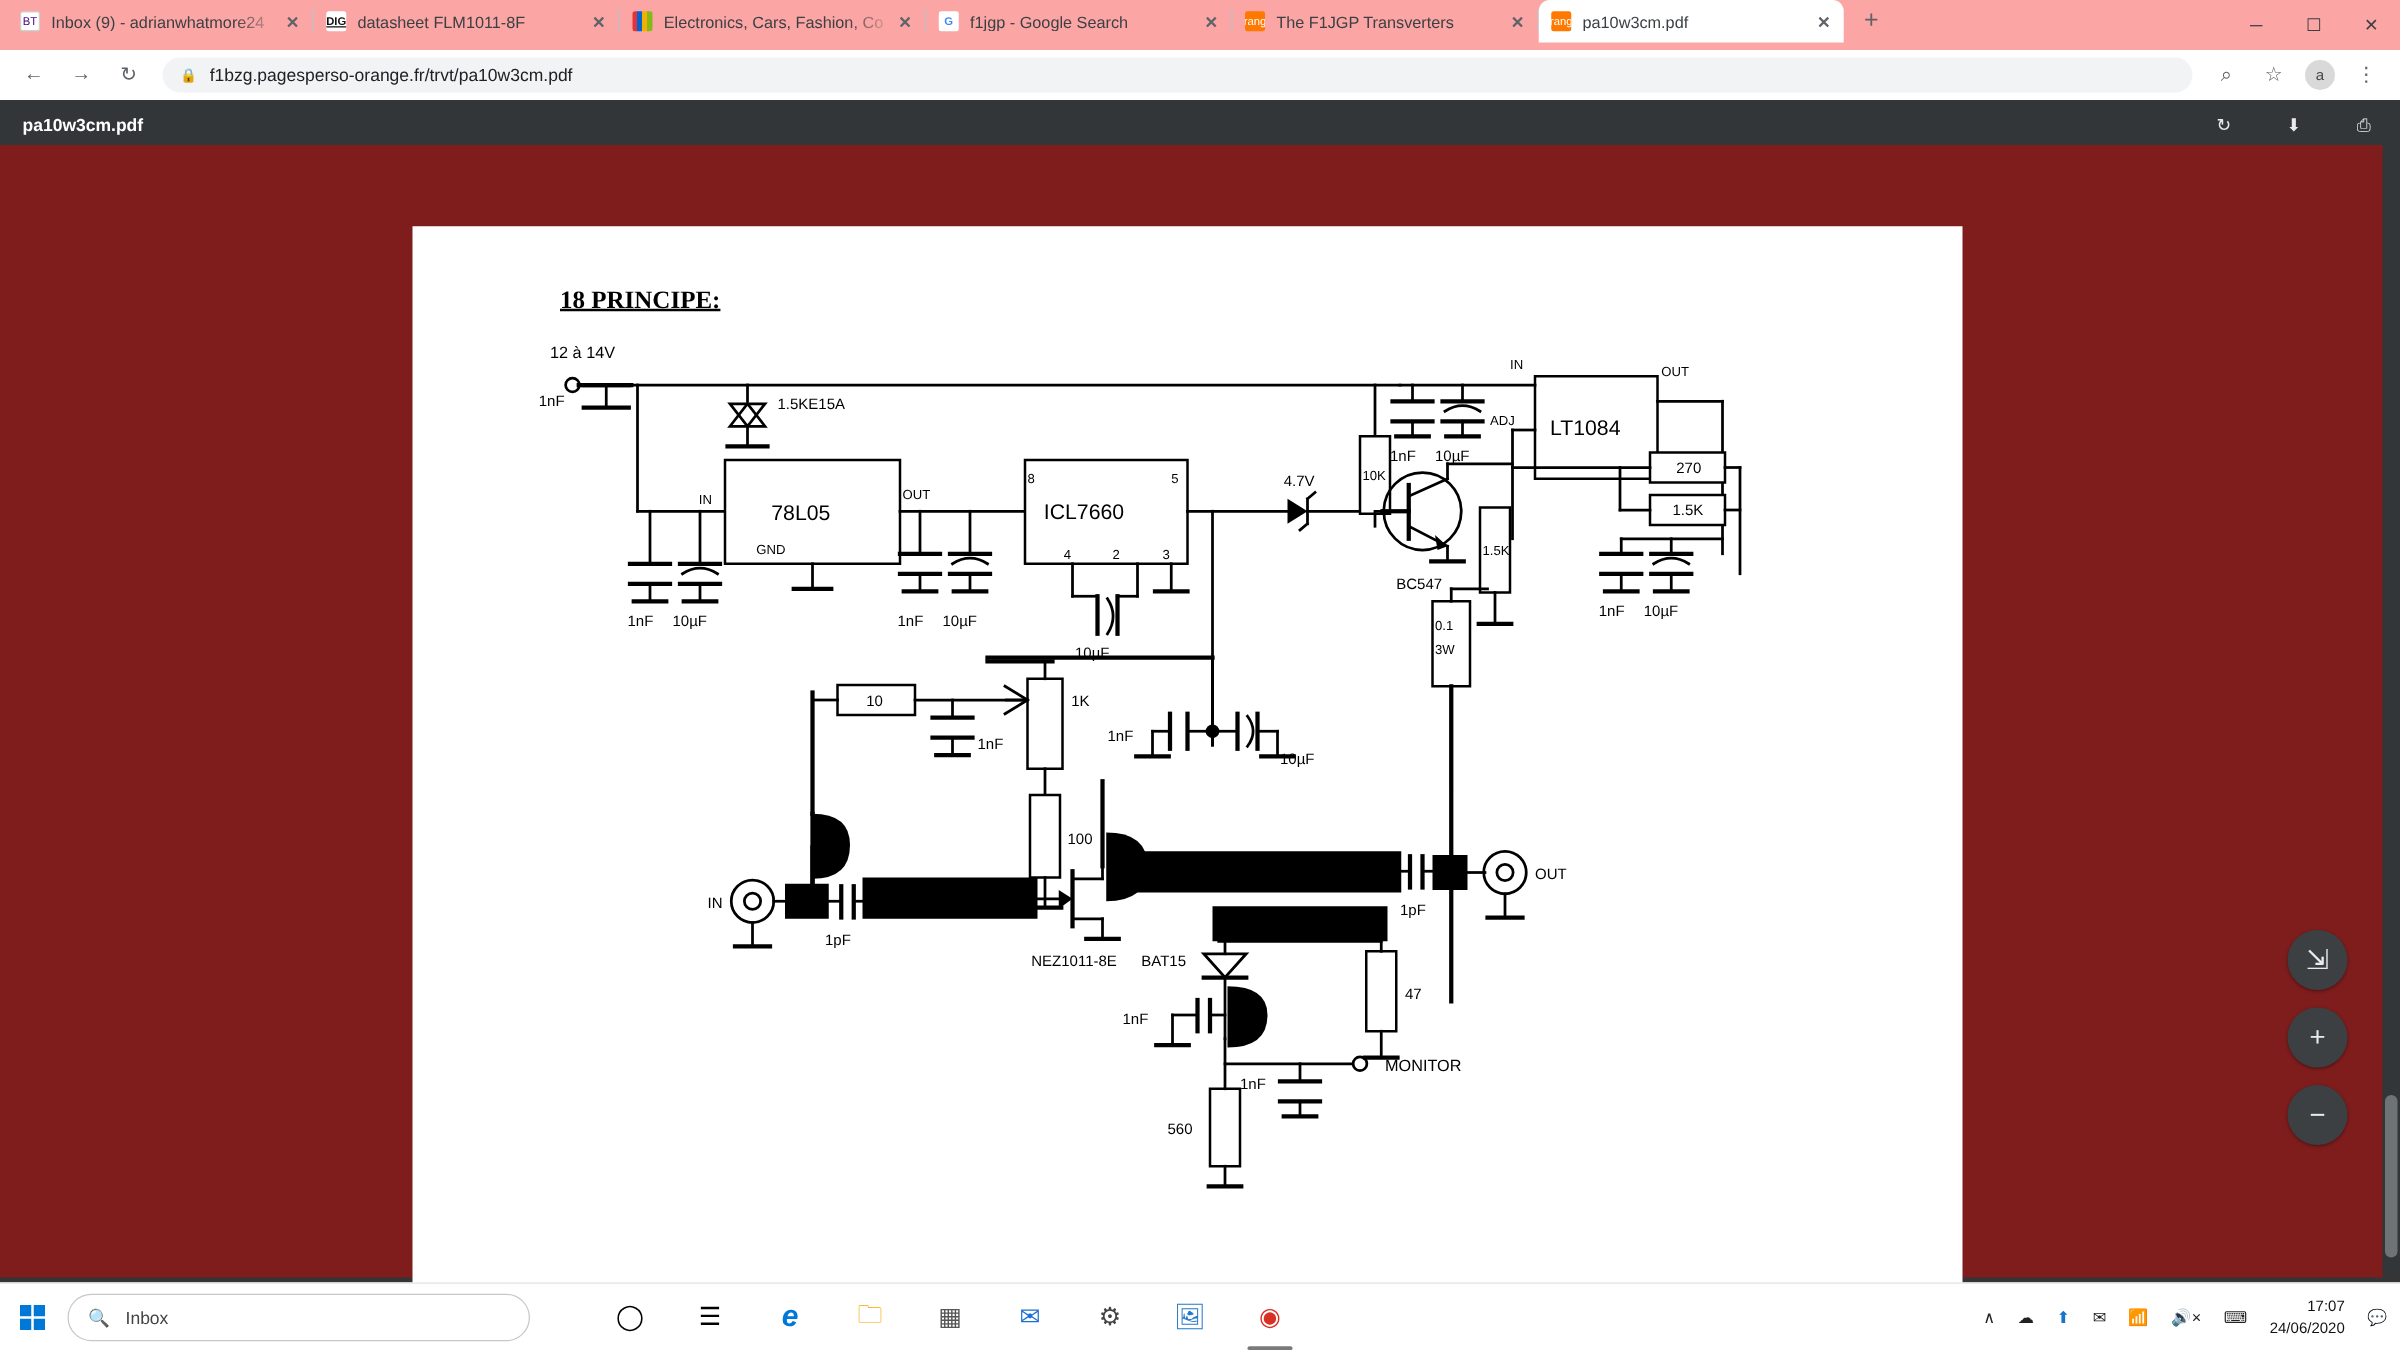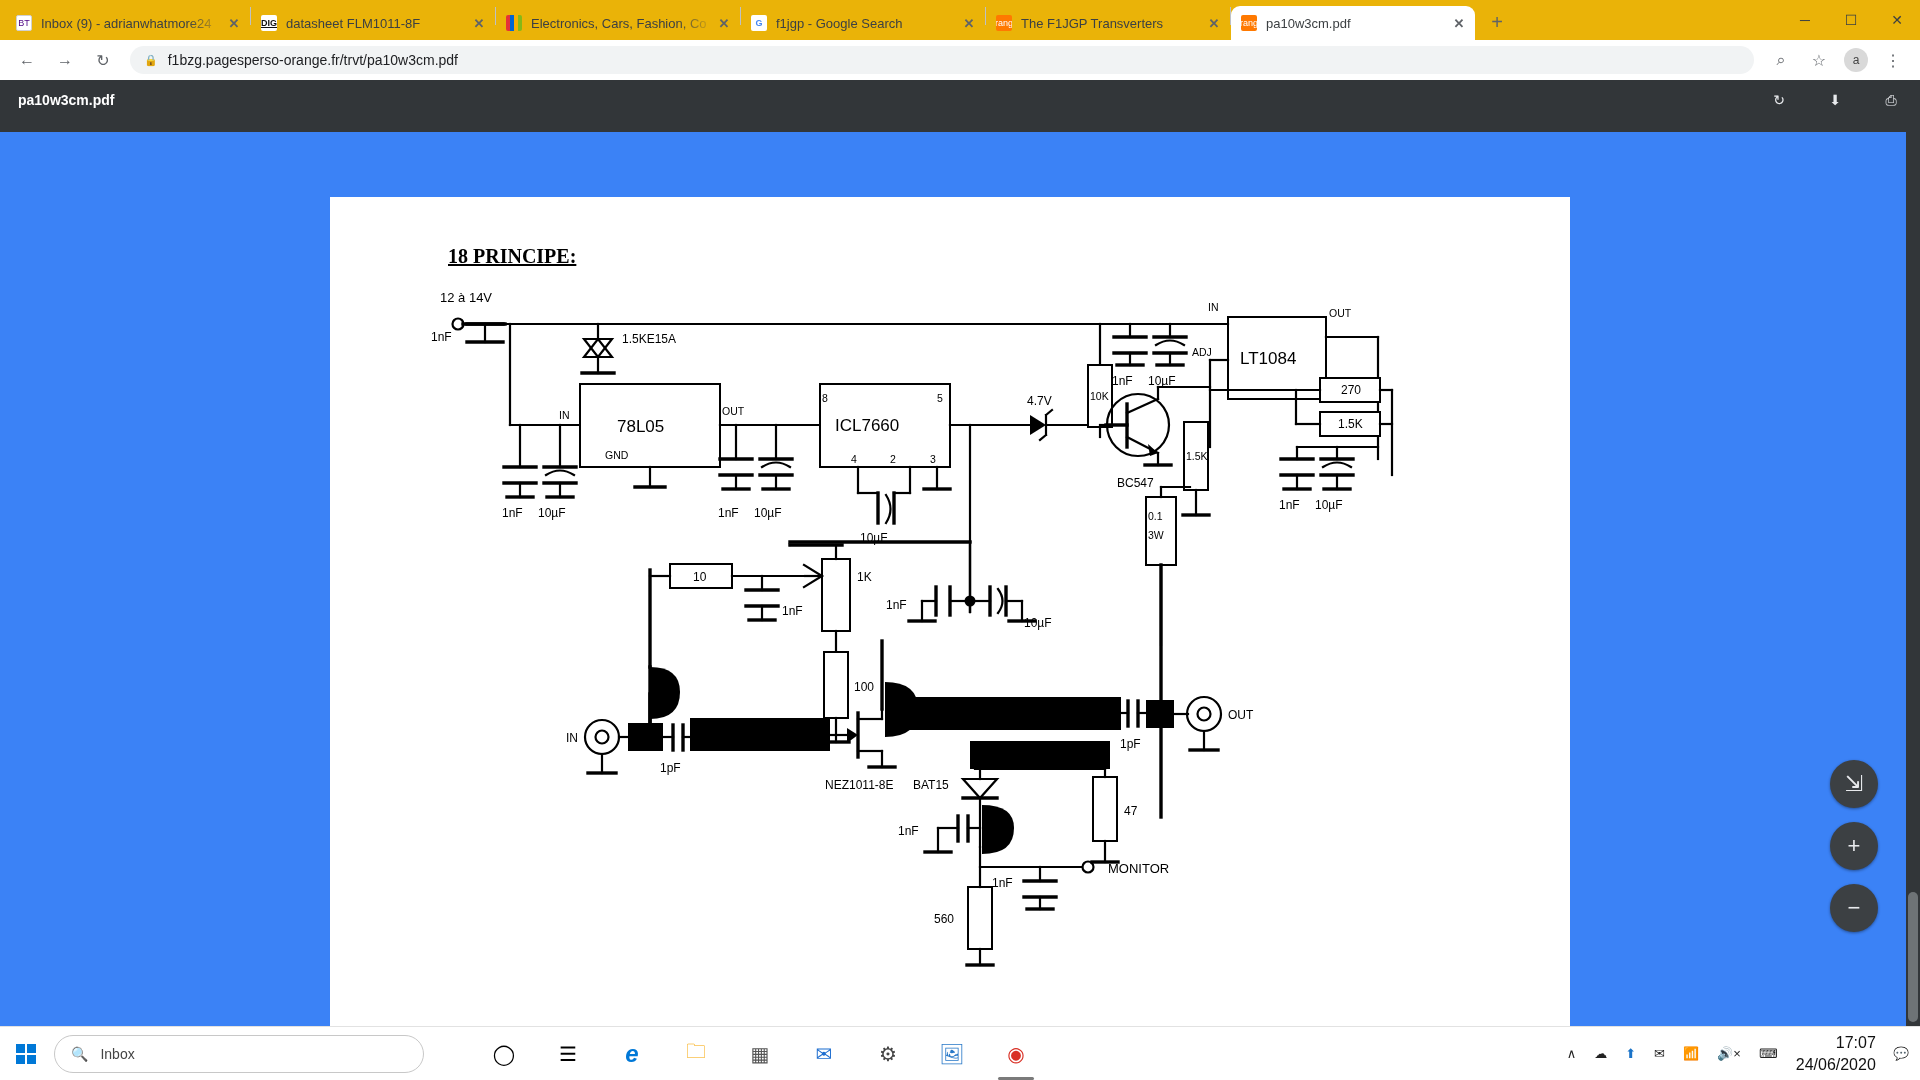--- a/index.html
+++ b/index.html
@@ -9,22 +9,22 @@
     width: 1920px; height: 1080px;
     overflow: hidden;
     font-family: "Liberation Sans", sans-serif;
     background: #ffffff;
   }
 
   
   .browser { width: 1920px; height: 1080px; position: relative; background:#dee1e6; }
 
   .tabstrip {
-    height: 40px; background: #eab308;
-    display: flex; align-items: flex-end; padding-left: 6px; position: relative;
+    height: 40px; background: #fca5a5;
+    display: flex; padding-left: 6px; position: relative;
   }
   .tab {
     height: 34px; width: 244px; display: flex; align-items: center;
     padding: 0 6px 0 10px; position: relative; flex: none;
   }
   .tab.inactive { color: #3c4043; }
   .tab.active {
     background: #ffffff; border-radius: 9px 9px 0 0;
   }
   .tab .favicon {
@@ -88,21 +88,21 @@
   .pdfviewer { position:absolute; left:0; top:80px; width:1920px; height:946px; background:#323639; }
   .pdf-toolbar {
     height:40px; background:#323639; display:flex; align-items:center;
     color:#f1f1f1; font-size:14px; padding: 0 18px; position:relative;
   }
   .pdf-title { font-size:14px; font-weight:600; color:#fff; }
   .pdf-pagecount { position:absolute; left:0; right:0; text-align:center; font-size:13px; color:#e8eaed; pointer-events:none;}
   .pdf-actions { margin-left:auto; display:flex; align-items:center; gap:34px; z-index:2;}
   .pdf-actions .pi { width:22px;height:22px; display:flex;align-items:center;justify-content:center; color:#e8eaed; }
 
-  .pdf-stage { position:absolute; left:0; top:52px; width:1920px; height:906px; background:#3b82f6; }
+  .pdf-stage { position:absolute; left:0; top:36px; width:1920px; height:906px; background:#7f1d1d; }
   .pdf-page {
     position:absolute; left:330px; top:65px; width:1240px; height:900px;
     background:#ffffff;
   }
   .pdf-scrollbar {
     position:absolute; right:0; top:0; width:14px; height:906px; background:#323639;
   }
   .pdf-scrollthumb {
     position:absolute; right:2px; top:760px; width:10px; height:130px;
     background:#6e7376; border-radius:5px;
@@ -125,21 +125,21 @@
   .winlogo i{background:#0078d7;display:block;}
   .searchbox {
     width:370px;height:38px;background:#ffffff;border:1px solid #c8c8c8;border-radius:19px;
     display:flex;align-items:center;padding:0 16px;font-size:14px;color:#444;margin-left:2px;
   }
   .searchbox .mag { margin-right:12px;font-size:14px;color:#444;}
   .tb-apps { display:flex;align-items:center;gap:24px; margin-left:60px; }
   .tb-app { width:40px;height:40px;display:flex;align-items:center;justify-content:center;font-size:20px;position:relative;}
   .tb-app.running::after{ content:""; position:absolute;bottom:-6px;left:2px;right:2px;height:3px;background:#7a7a7a;border-radius:2px;}
   .tray { margin-left:auto; display:flex;align-items:center;gap:18px;padding-right:10px;font-size:13px;color:#222;}
-  .clock { text-align:right; font-size:16px; line-height:1.35; color:#111; }
+  .clock { text-align:right; font-size:12px; line-height:1.35; color:#111; }
 
   
   .sheet-title {
     position:absolute; left:118px; top:48px;
     font-family:"Liberation Serif", serif; font-weight:bold; font-size:20px;
     text-decoration: underline; color:#000;
   }
   svg.schem { position:absolute; left:0; top:0; width:1240px; height:900px; }
 </style>
 </head>

